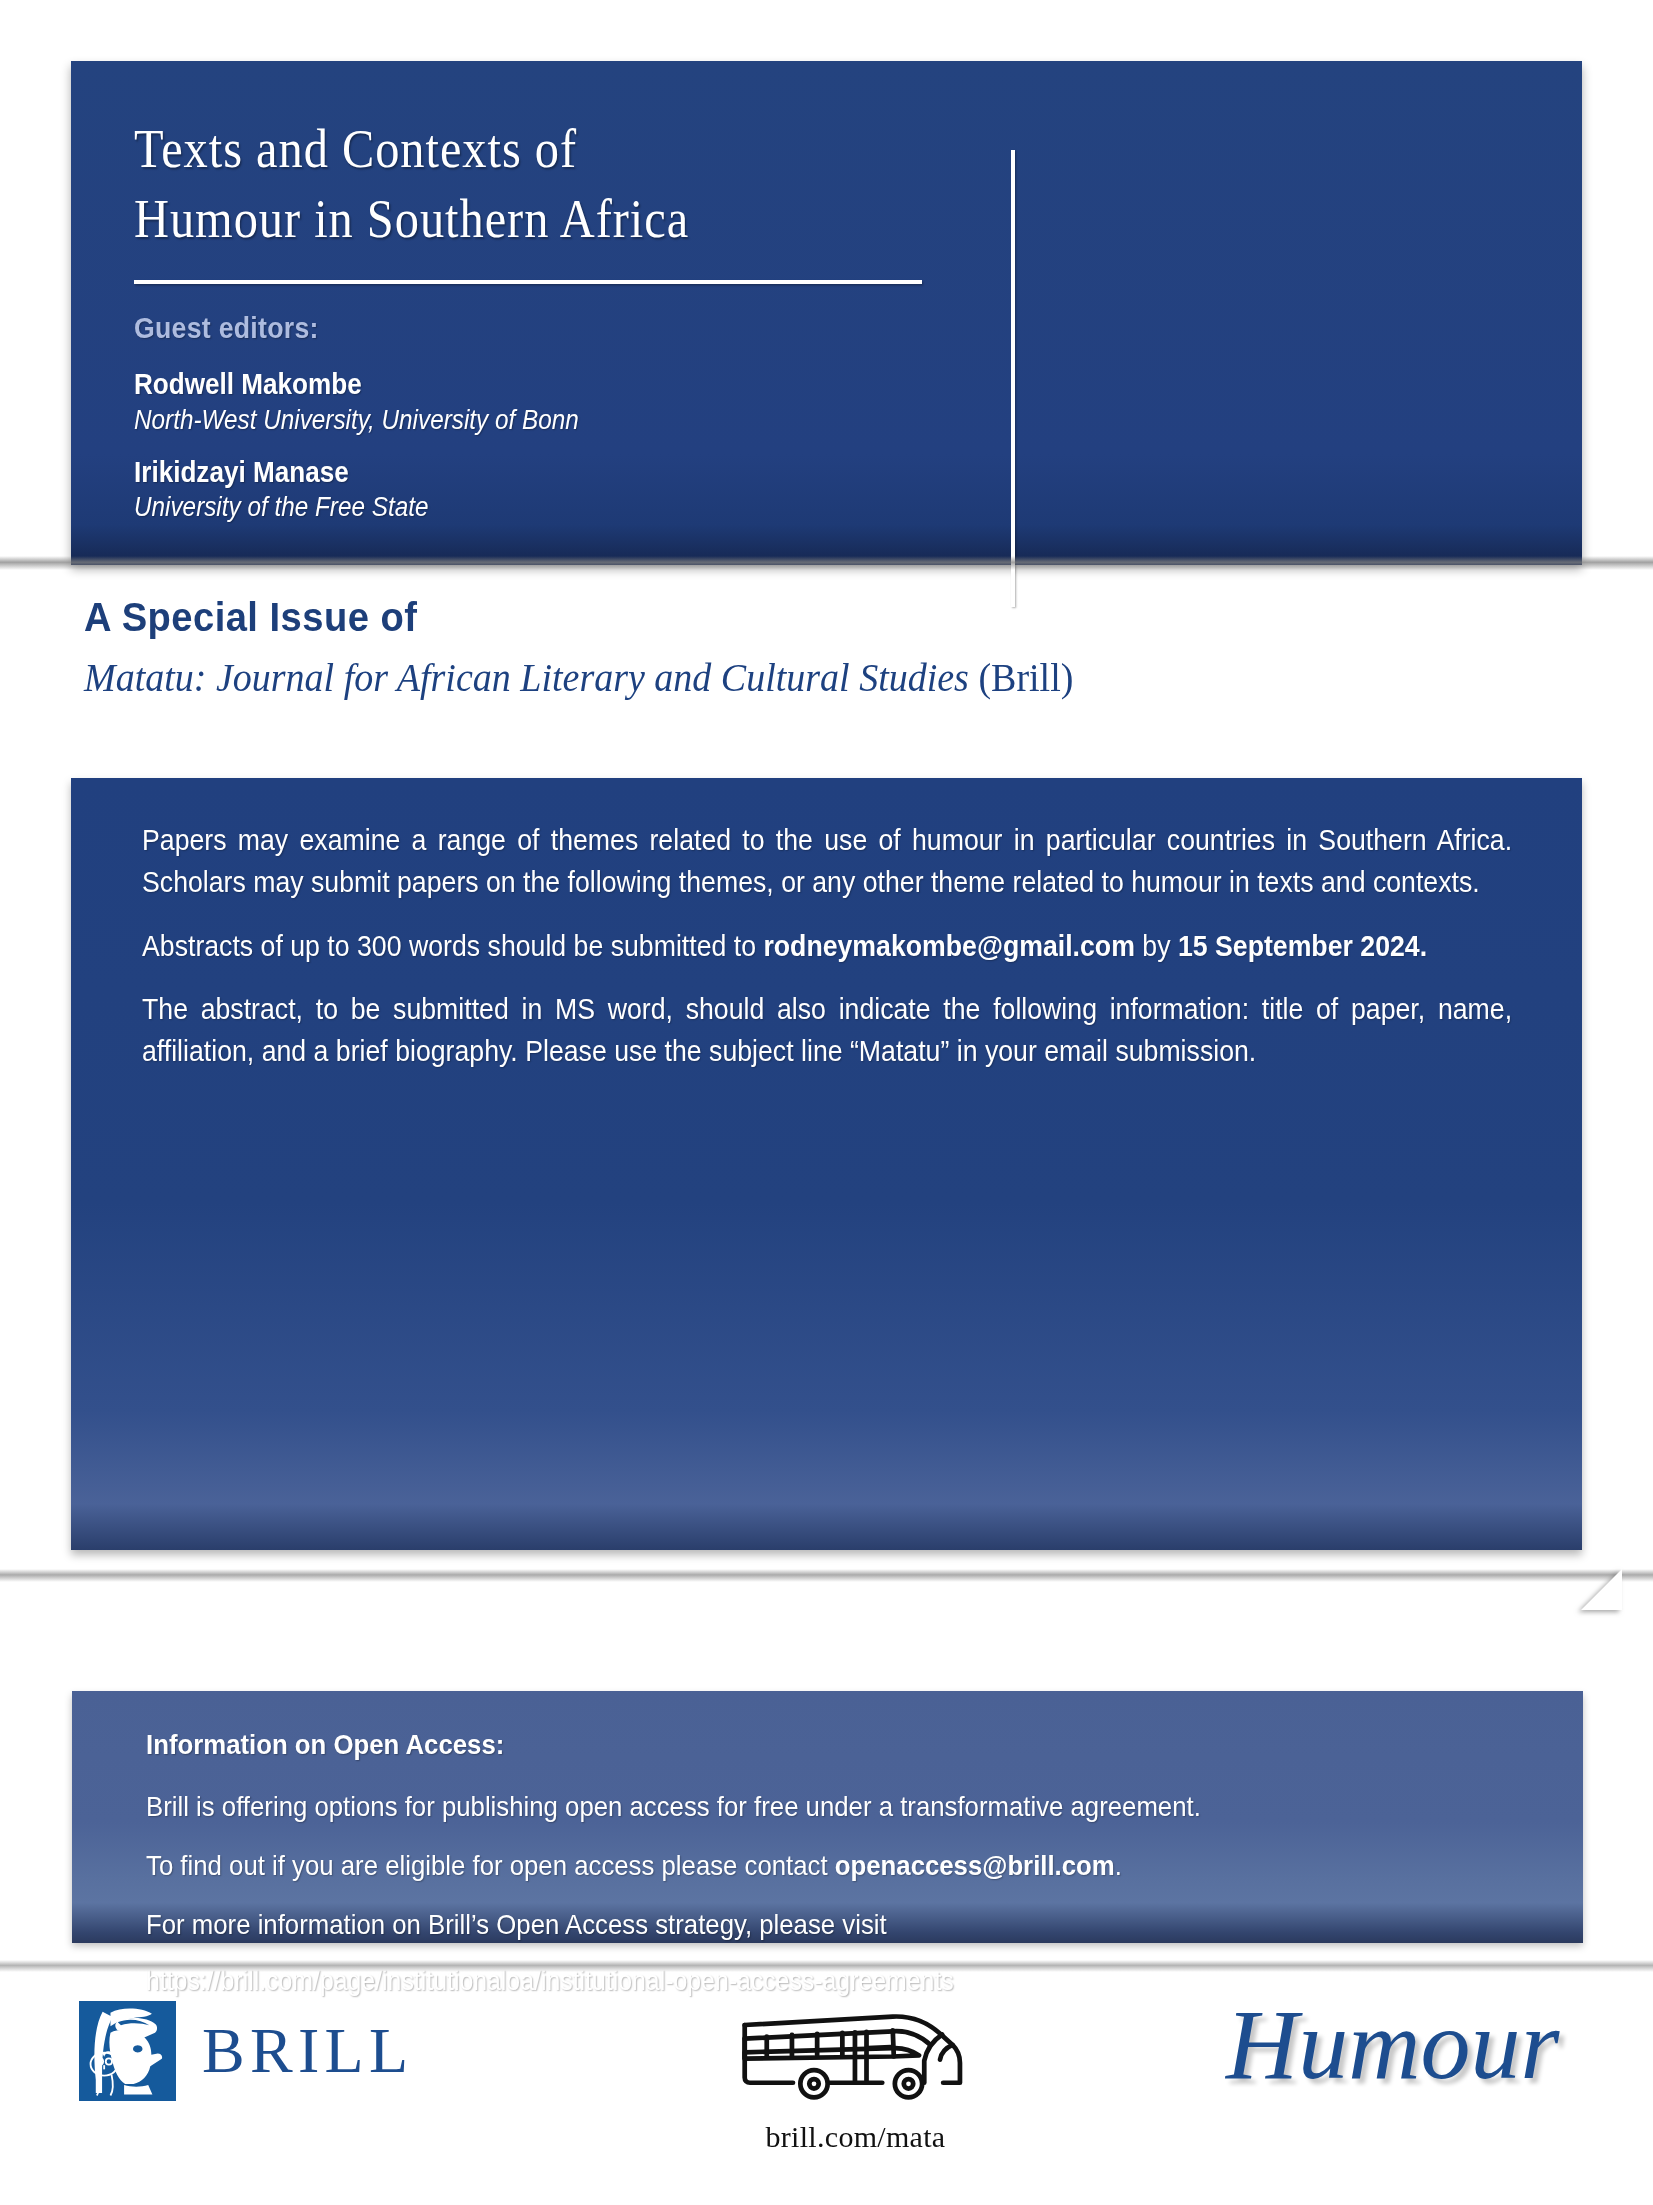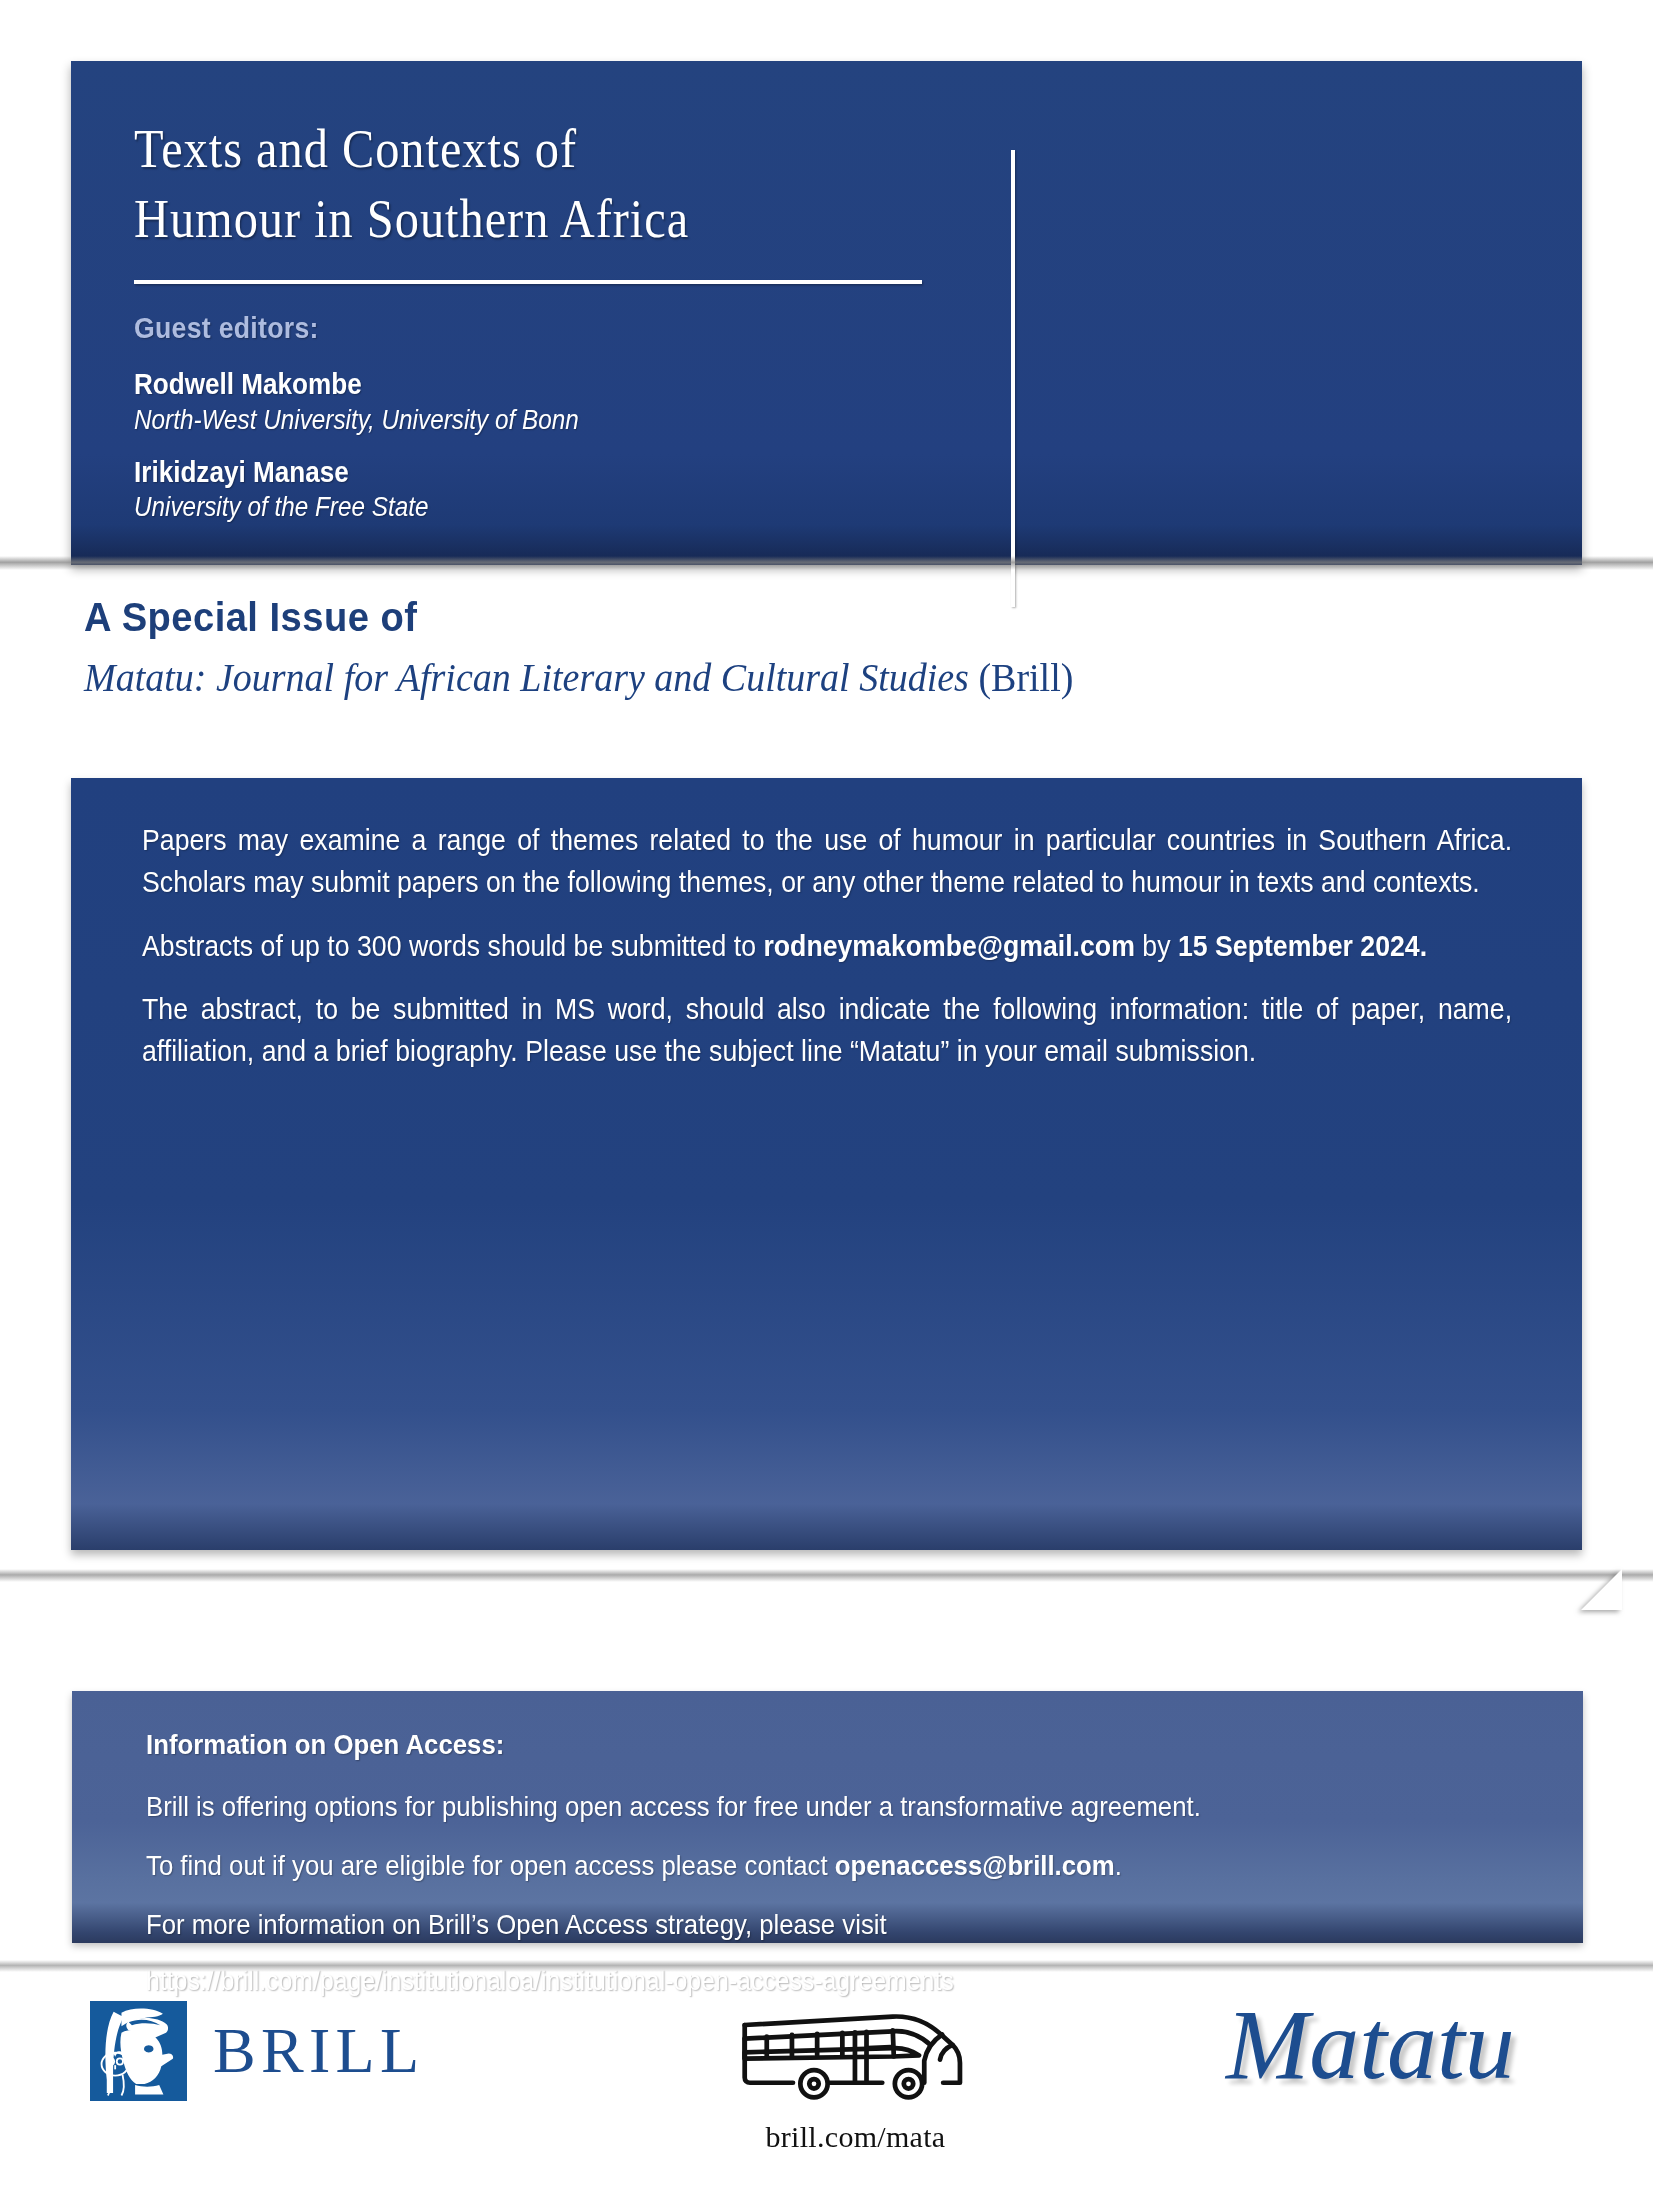--- a/index.html
+++ b/index.html
@@ -272,21 +272,21 @@
   
   .footer {
     position: absolute;
     left: 0;
     top: 1990px;
     width: 1654px;
     height: 215px;
   }
   .brill-logo {
     position: absolute;
-    left: 90px;
+    left: 79px;
     top: 10.5px;
     display: flex;
     align-items: center;
     text-align: center;
   }
   .brill-mark {
     width: 97px;
     height: 100px;
     background: #155a9c;
     position: relative;
@@ -433,15 +433,15 @@
         <path d="M180 150 L280 150"></path>
         <circle cx="150" cy="152" r="26"></circle>
         <circle cx="150" cy="152" r="9"></circle>
         <circle cx="330" cy="152" r="26"></circle>
         <circle cx="330" cy="152" r="9"></circle>
       </g>
     </svg>
     <div class="bus-caption">brill.com/mata</div>
   </div>
 
-  <div class="matatu-word">Matatu</div>
+  <div class="matatu-word">Humour</div>
 </div>
 
 
 </body></html>

